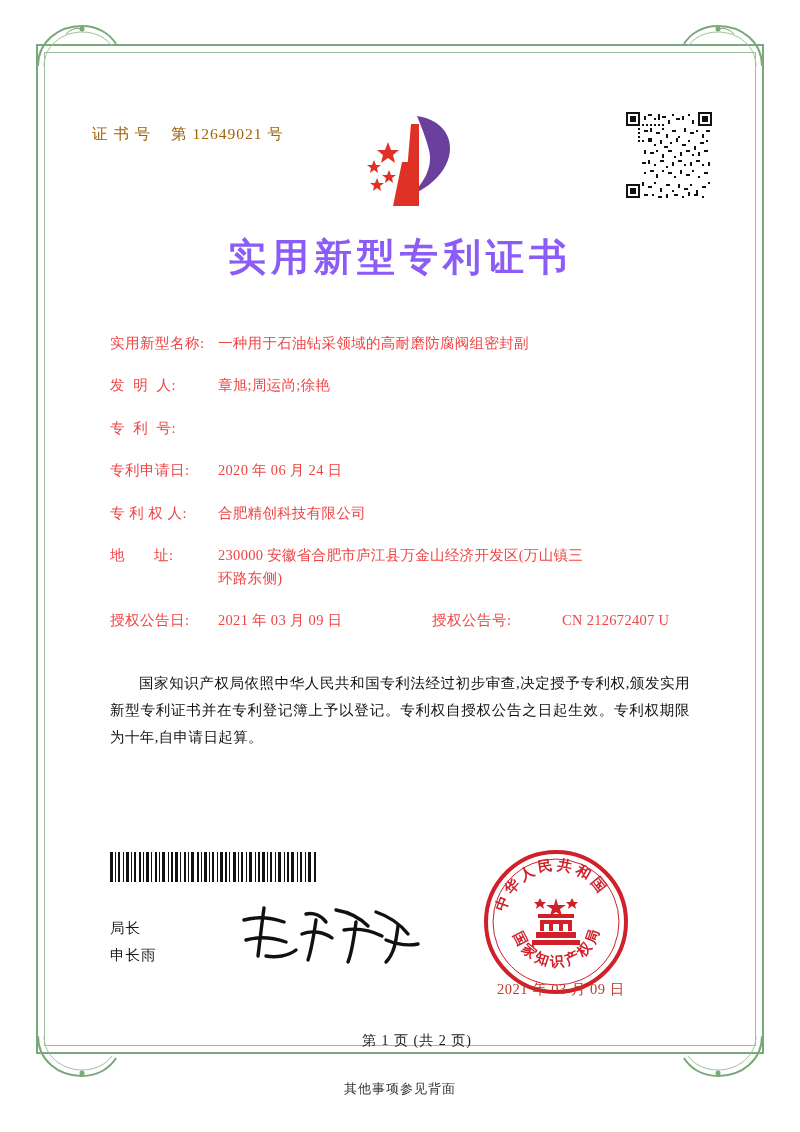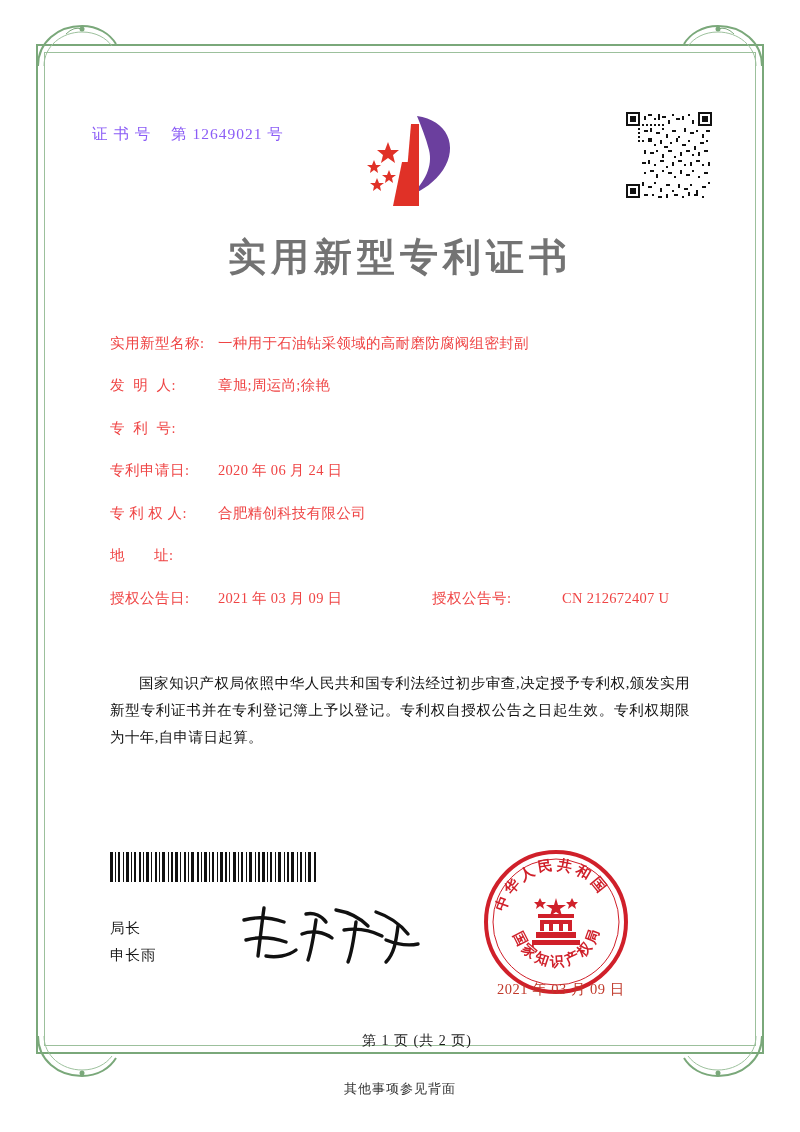--- a/index.html
+++ b/index.html
@@ -48,21 +48,21 @@
   .orn-br { left: 674px; top: 1034px; transform: scale(-1,-1); }
 
   
   .cert-no {
     position: absolute;
     left: 92px;
     top: 124px;
     font-family: "Liberation Serif", serif;
     font-size: 15.5px;
     letter-spacing: 1px;
-    color: #8b5cf6;
+    color: #a16207;
   }
   .logo {
     position: absolute;
     left: 355px;
     top: 110px;
     width: 110px;
     height: 105px;
   }
   .qr {
     position: absolute;
@@ -75,21 +75,21 @@
   
   .cert-title {
     position: absolute;
     left: 0; right: 0;
     top: 232px;
     text-align: center;
     font-family: "DejaVu Serif", "Liberation Serif", serif;
     font-weight: bold;
     font-size: 38px;
     letter-spacing: 5px;
-    color: #737373;
+    color: #8b5cf6;
   }
 
   
   .fields {
     position: absolute;
     left: 110px;
     top: 332px;
     width: 600px;
     font-size: 14.5px;
     line-height: 1.55;
@@ -410,20 +410,24 @@
     <div class="field-value">2020 年 06 月 24 日</div>
   </div>
 
   <div class="field-row">
     <div class="field-label">专 利 权 人:</div>
     <div class="field-value">合肥精创科技有限公司</div>
   </div>
 
   <div class="field-row">
     <div class="field-label">地       址:</div>
+    <div class="field-value">
+      <span>230000 安徽省合肥市庐江县万金山经济开发区(万山镇三</span>
+      <span class="line2">环路东侧)</span>
+    </div>
   </div>
 
   <div class="field-row inline-pair">
     <div class="field-label">授权公告日:</div>
     <div class="field-value">
       <span class="pair-left">2021 年 03 月 09 日</span>
       <span class="pair-label2">授权公告号:</span>
       <span class="pair-right">CN 212672407 U</span>
     </div>
   </div>

